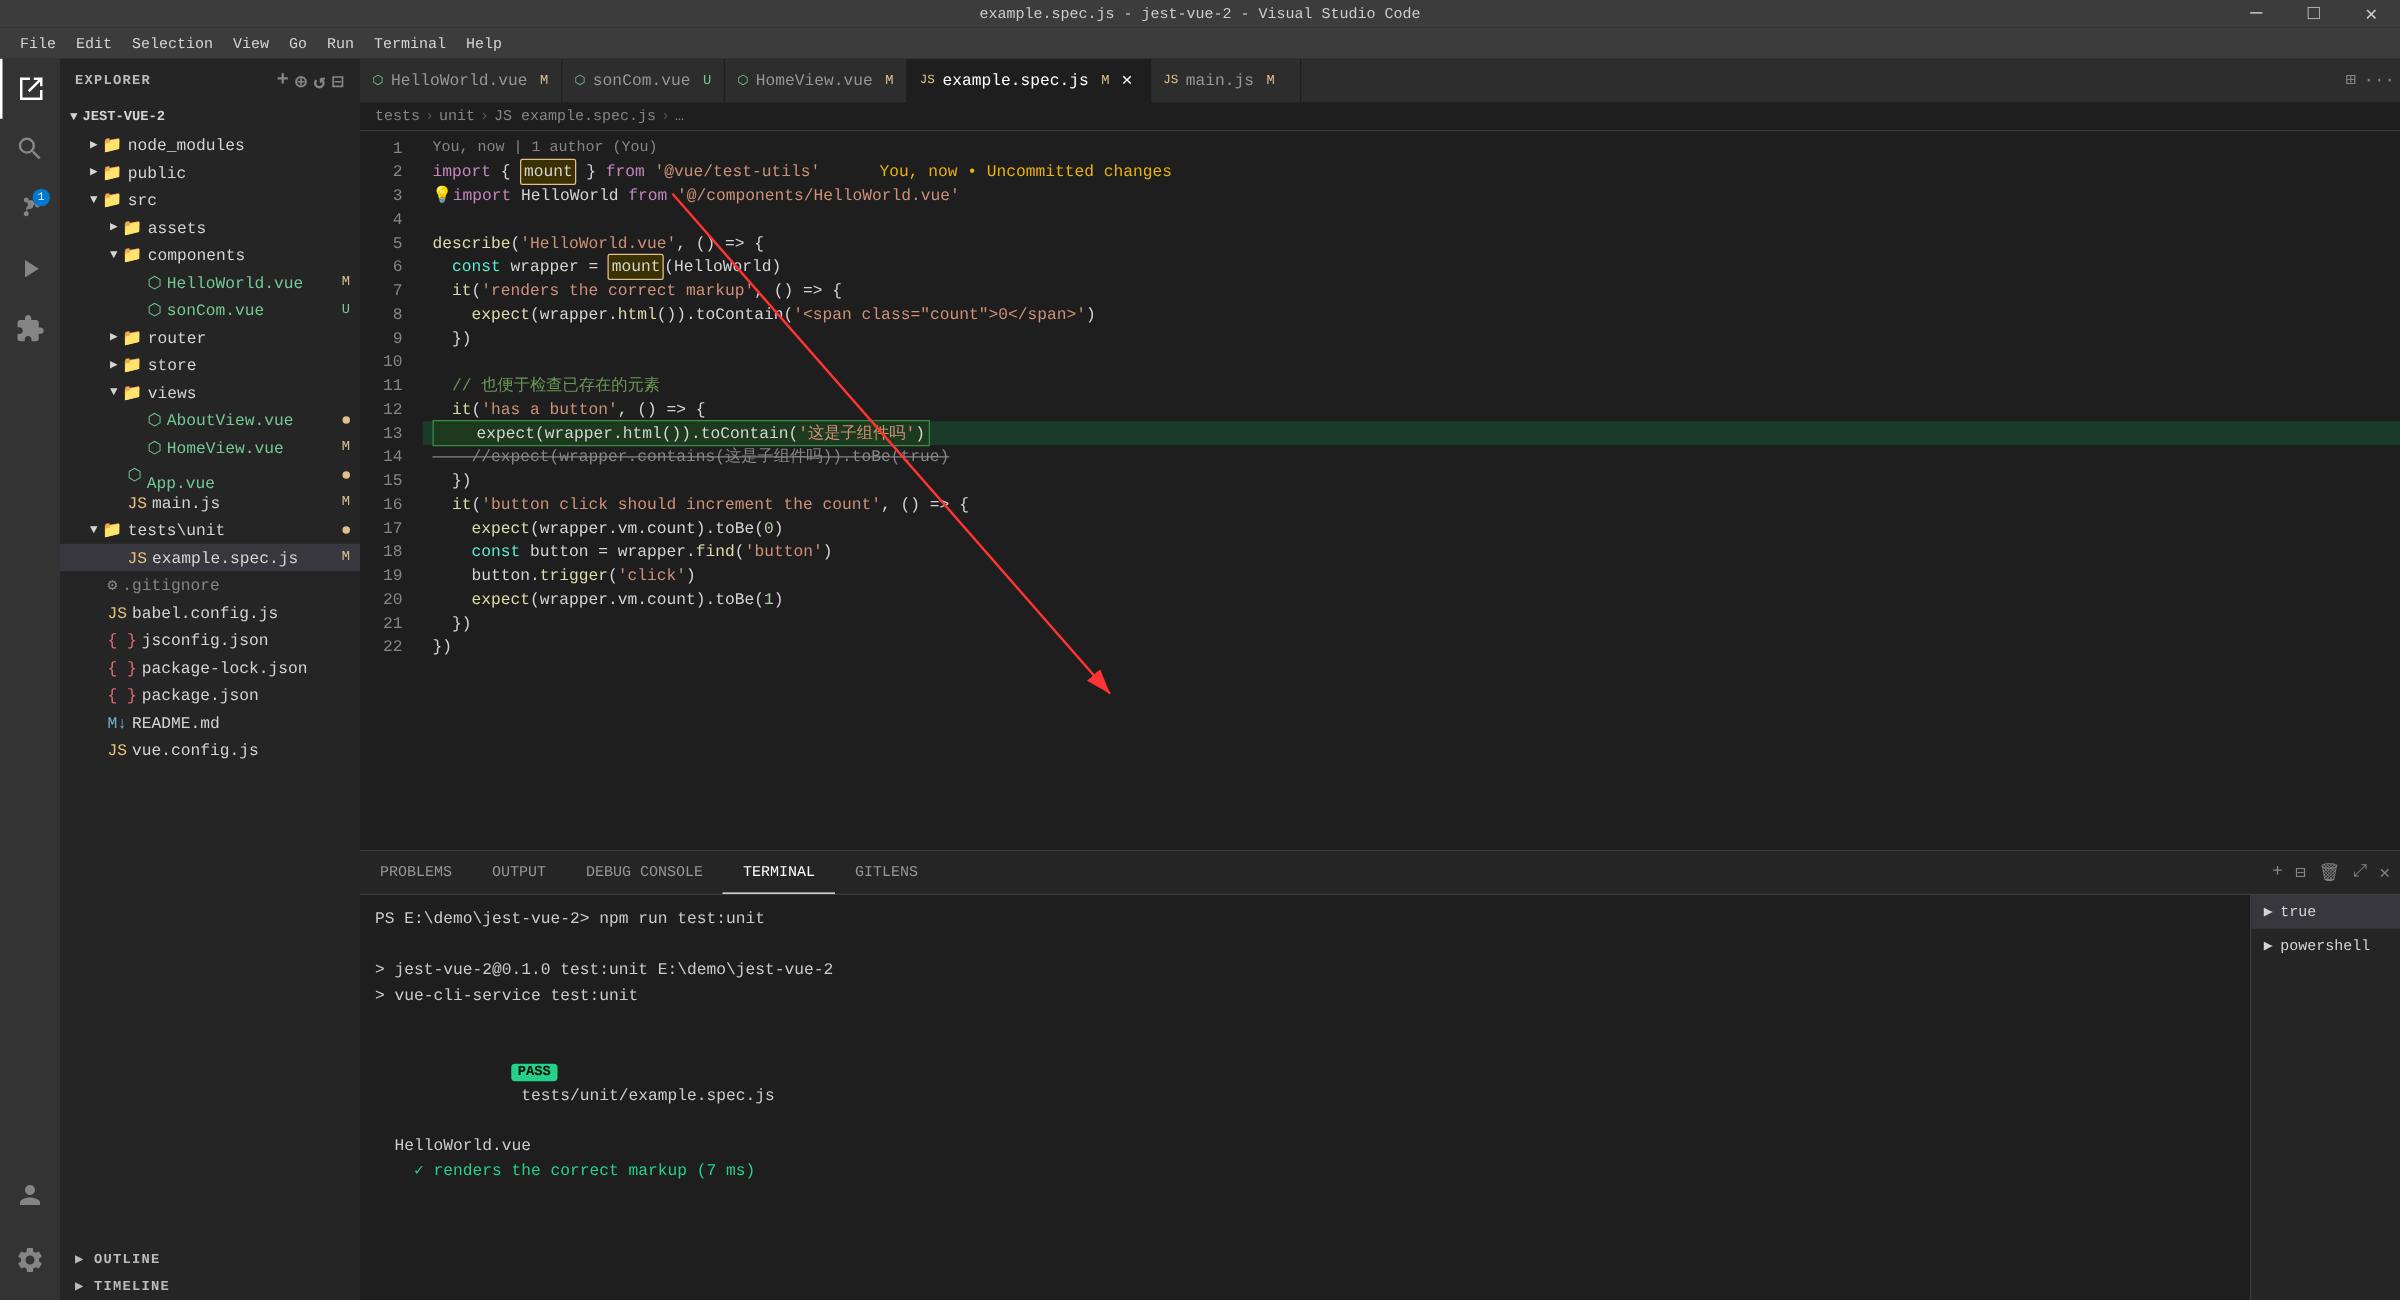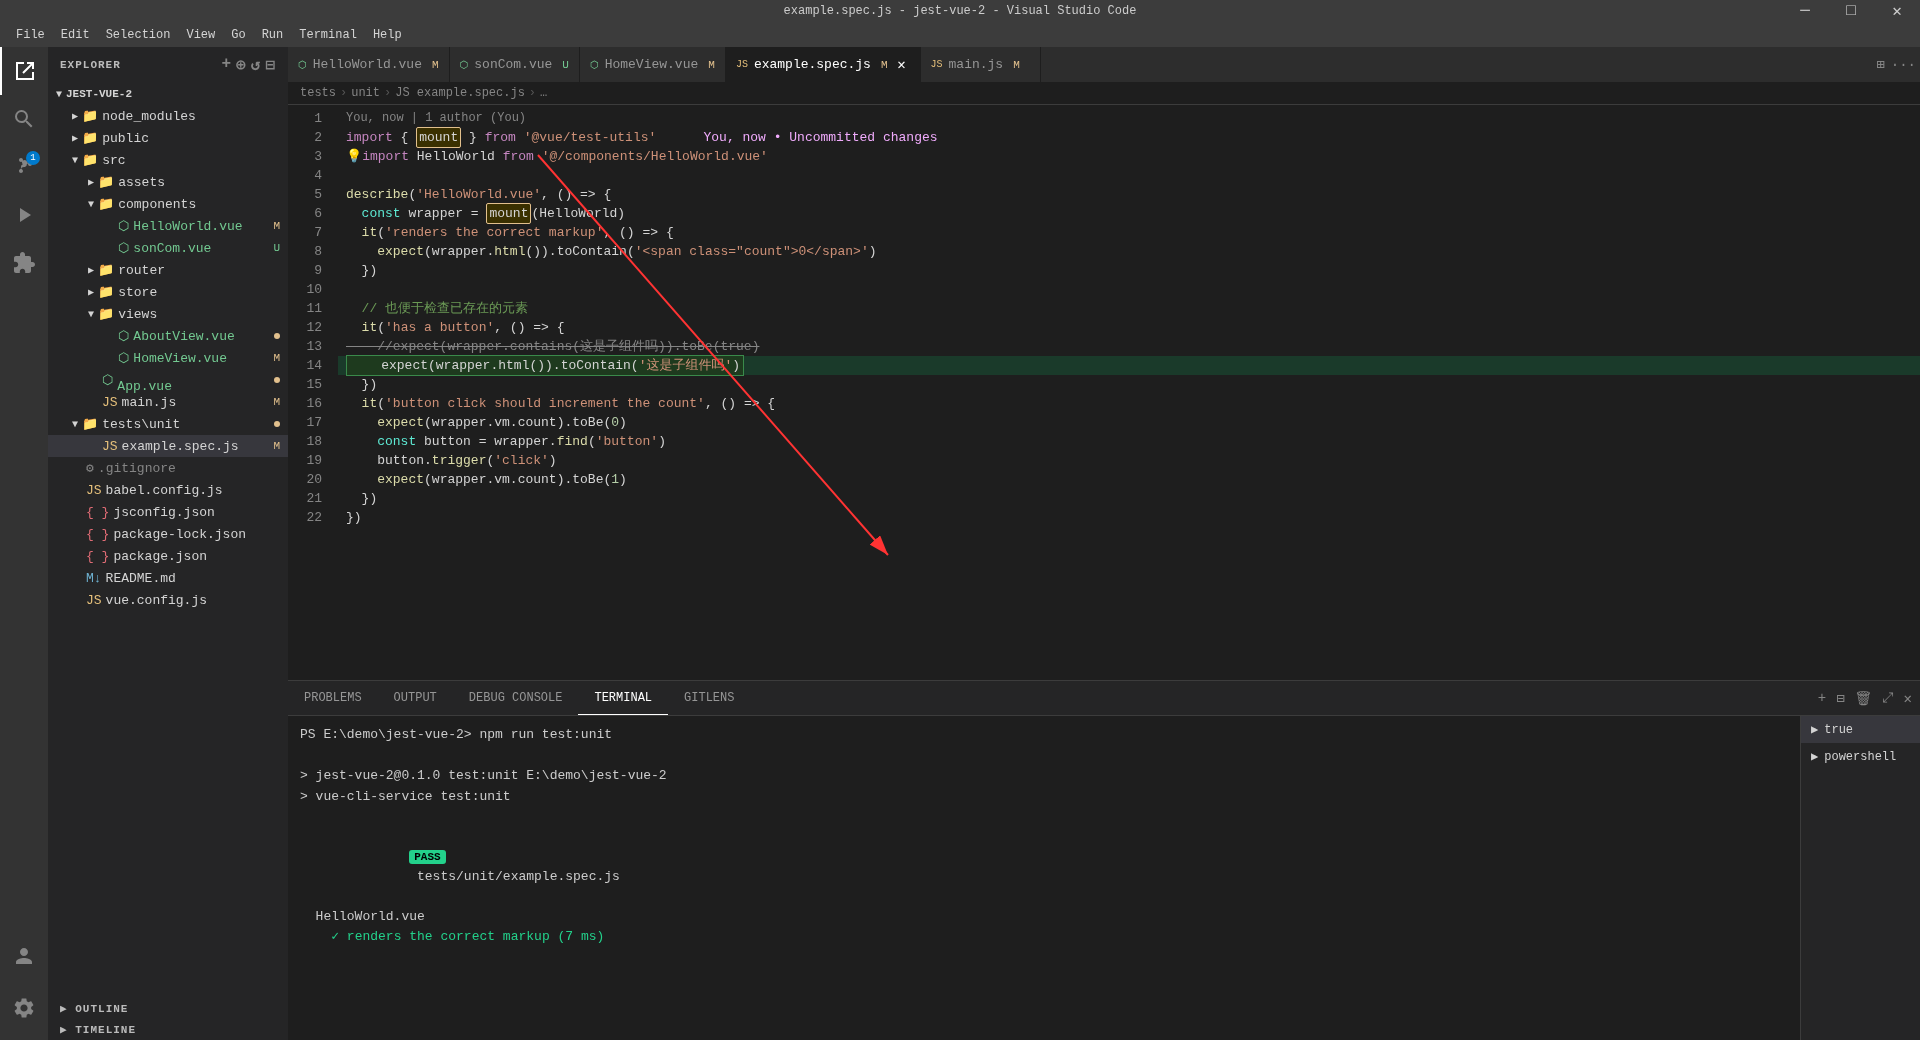--- a/index.html
+++ b/index.html
@@ -428,21 +428,21 @@
           </div>
 
           <div class="code-line">
             <span class="kw">import</span>
             <span> { </span>
             <span style="background:#3a3000;border:1px solid #e2c08d;padding:0 2px;border-radius:2px;">mount</span>
             <span> } </span>
             <span class="kw">from</span>
             <span> </span>
             <span class="str">'@vue/test-utils'</span>
-            <span style="color:#f0abfc;margin-left:16px;">    You, now • Uncommitted changes</span>
+            <span style="color:#eab308;margin-left:16px;">    You, now • Uncommitted changes</span>
           </div>
 
           <div class="code-line">
             <span style="color:#f5c518;">💡</span>
             <span class="kw">import</span>
             <span> HelloWorld </span>
             <span class="kw">from</span>
             <span> </span>
             <span class="str">'@/components/HelloWorld.vue'</span>
           </div>
@@ -493,26 +493,26 @@
           </div>
 
           <div class="code-line">
             <span>  </span>
             <span class="fn">it</span>
             <span>(</span>
             <span class="str">'has a button'</span>
             <span>, () =&gt; {</span>
           </div>
 
-          <div class="code-line">
-            <span style="text-decoration:line-through;color:#858585;">    //expect(wrapper.contains(这是子组件吗)).toBe(true)</span>
-          </div>
-
           <div class="code-line" style="background:#1a3a2a;">
             <span style="background:#1e3a1e;border:1px solid #3a8a4a;padding:0 3px;">    expect(wrapper.html()).toContain(<span class="str">'这是子组件吗'</span>)</span>
+          </div>
+
+          <div class="code-line">
+            <span style="text-decoration:line-through;color:#858585;">    //expect(wrapper.contains(这是子组件吗)).toBe(true)</span>
           </div>
 
           <div class="code-line">
             <span>  })</span>
           </div>
 
           <div class="code-line">
             <span>  </span>
             <span class="fn">it</span>
             <span>(</span>

